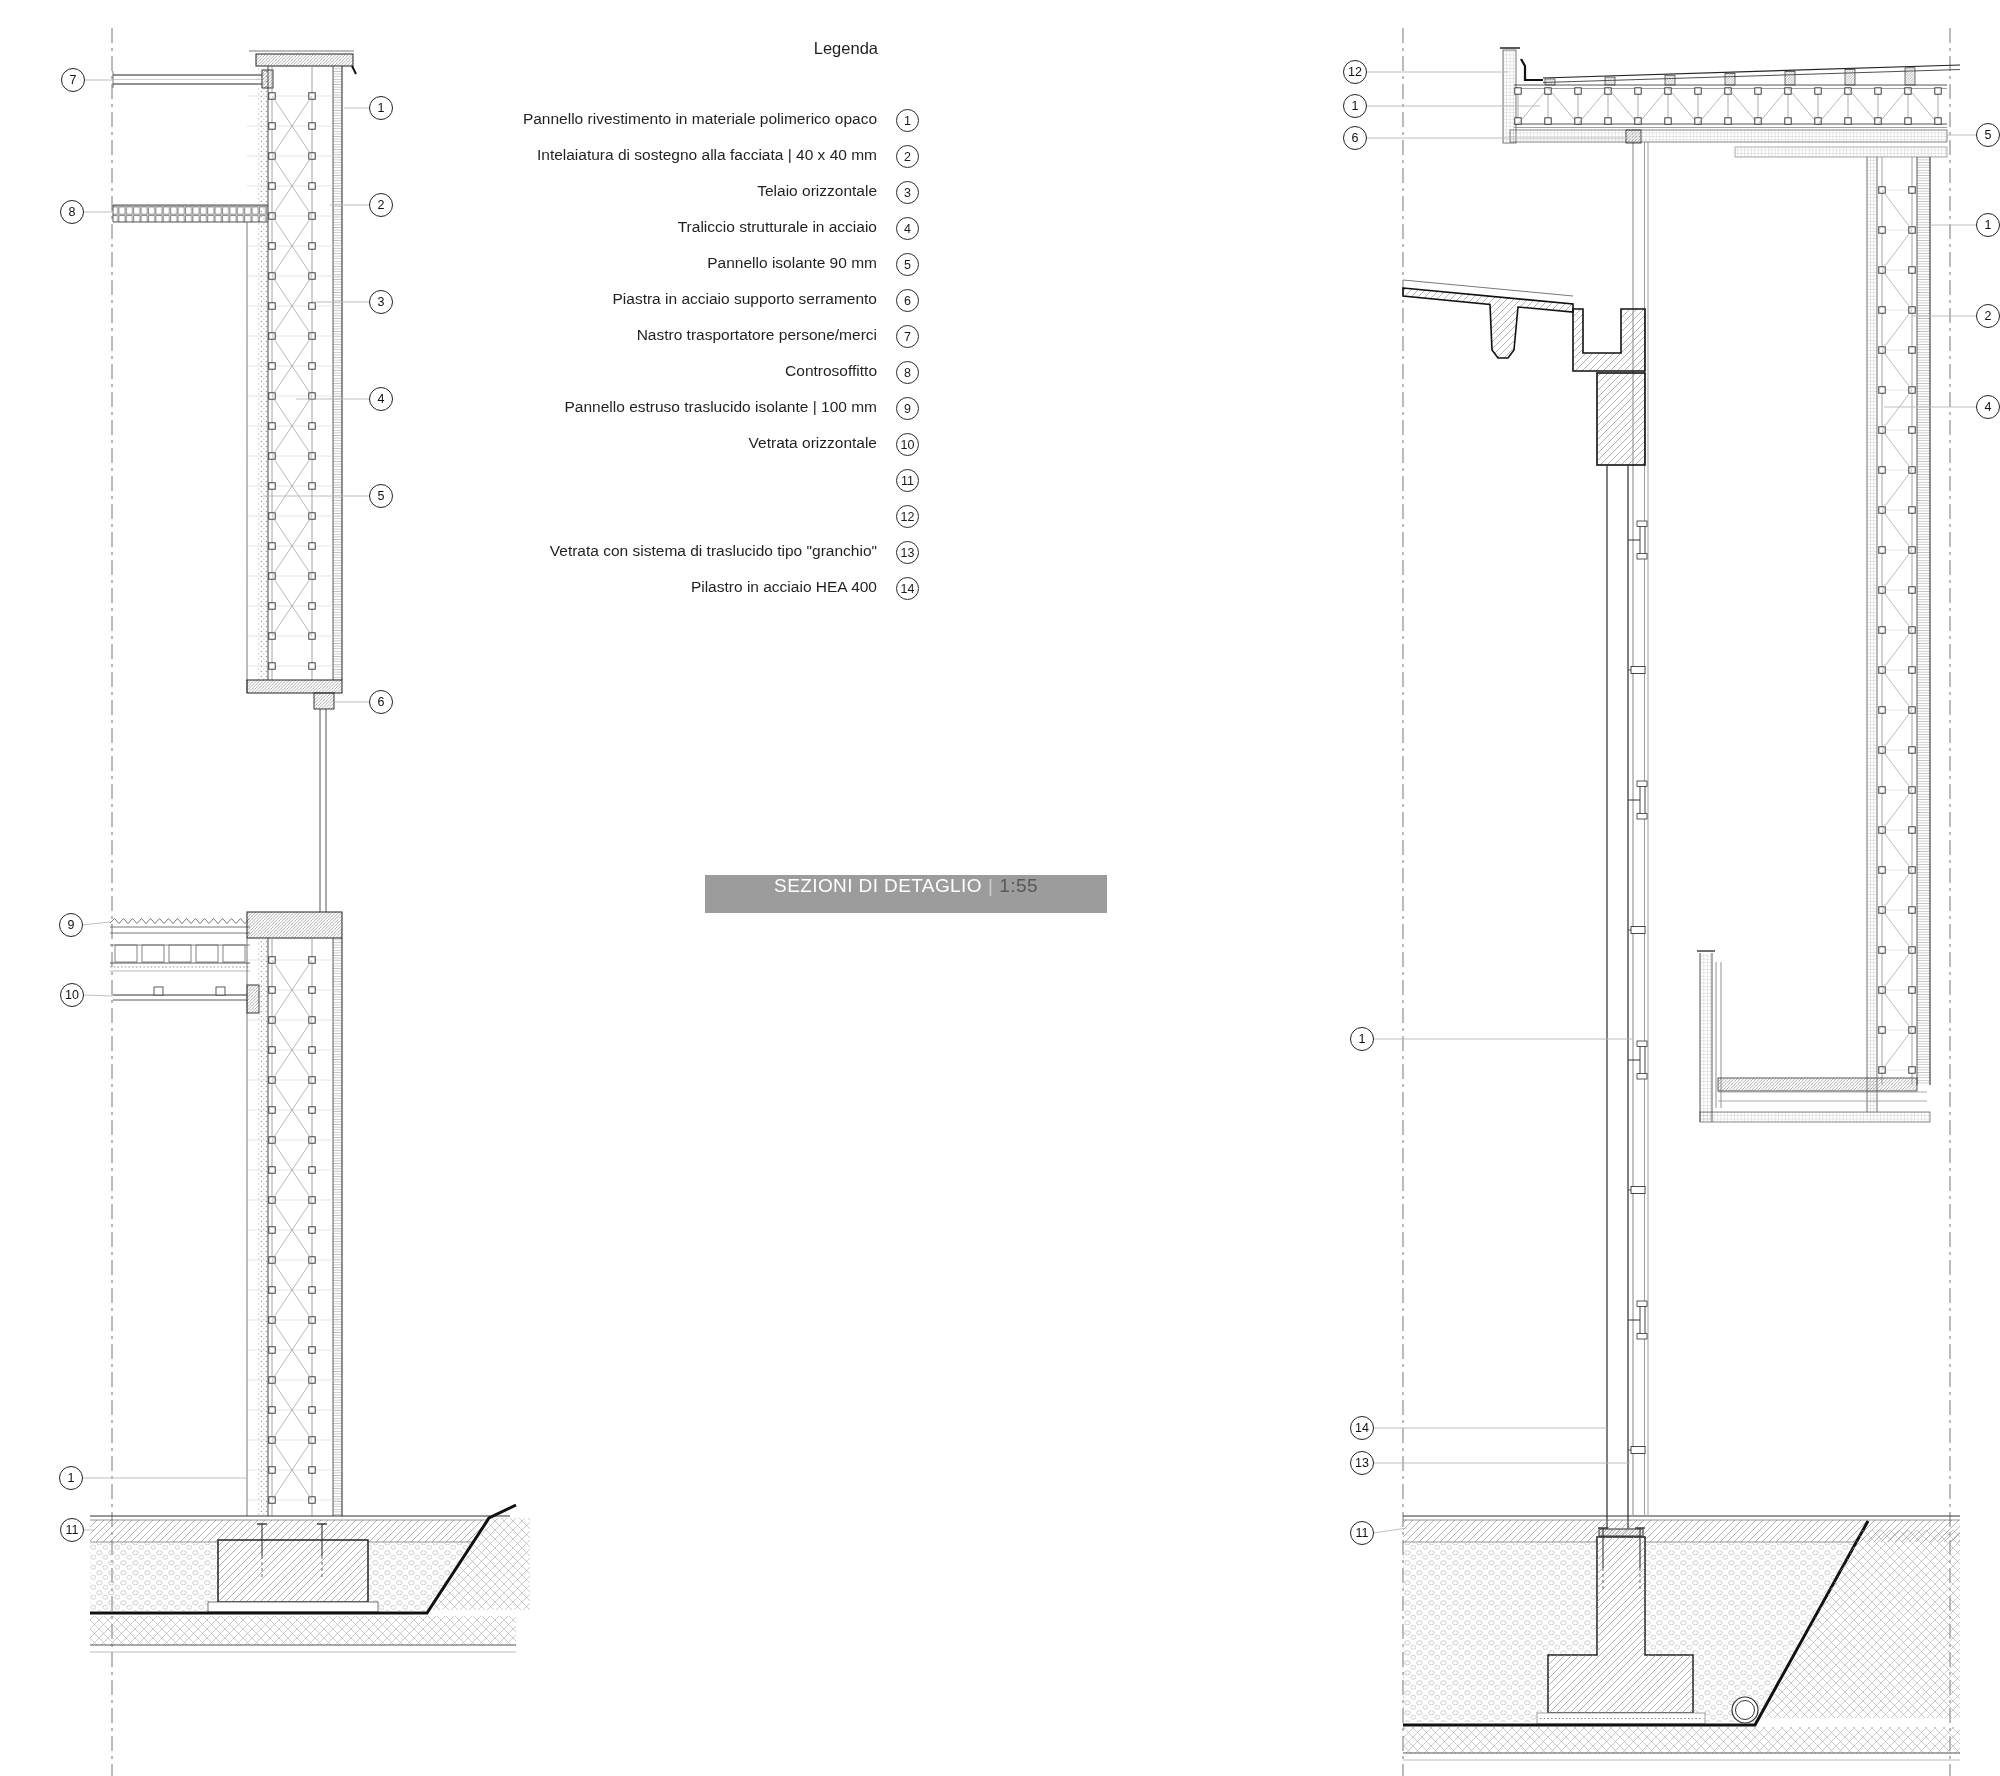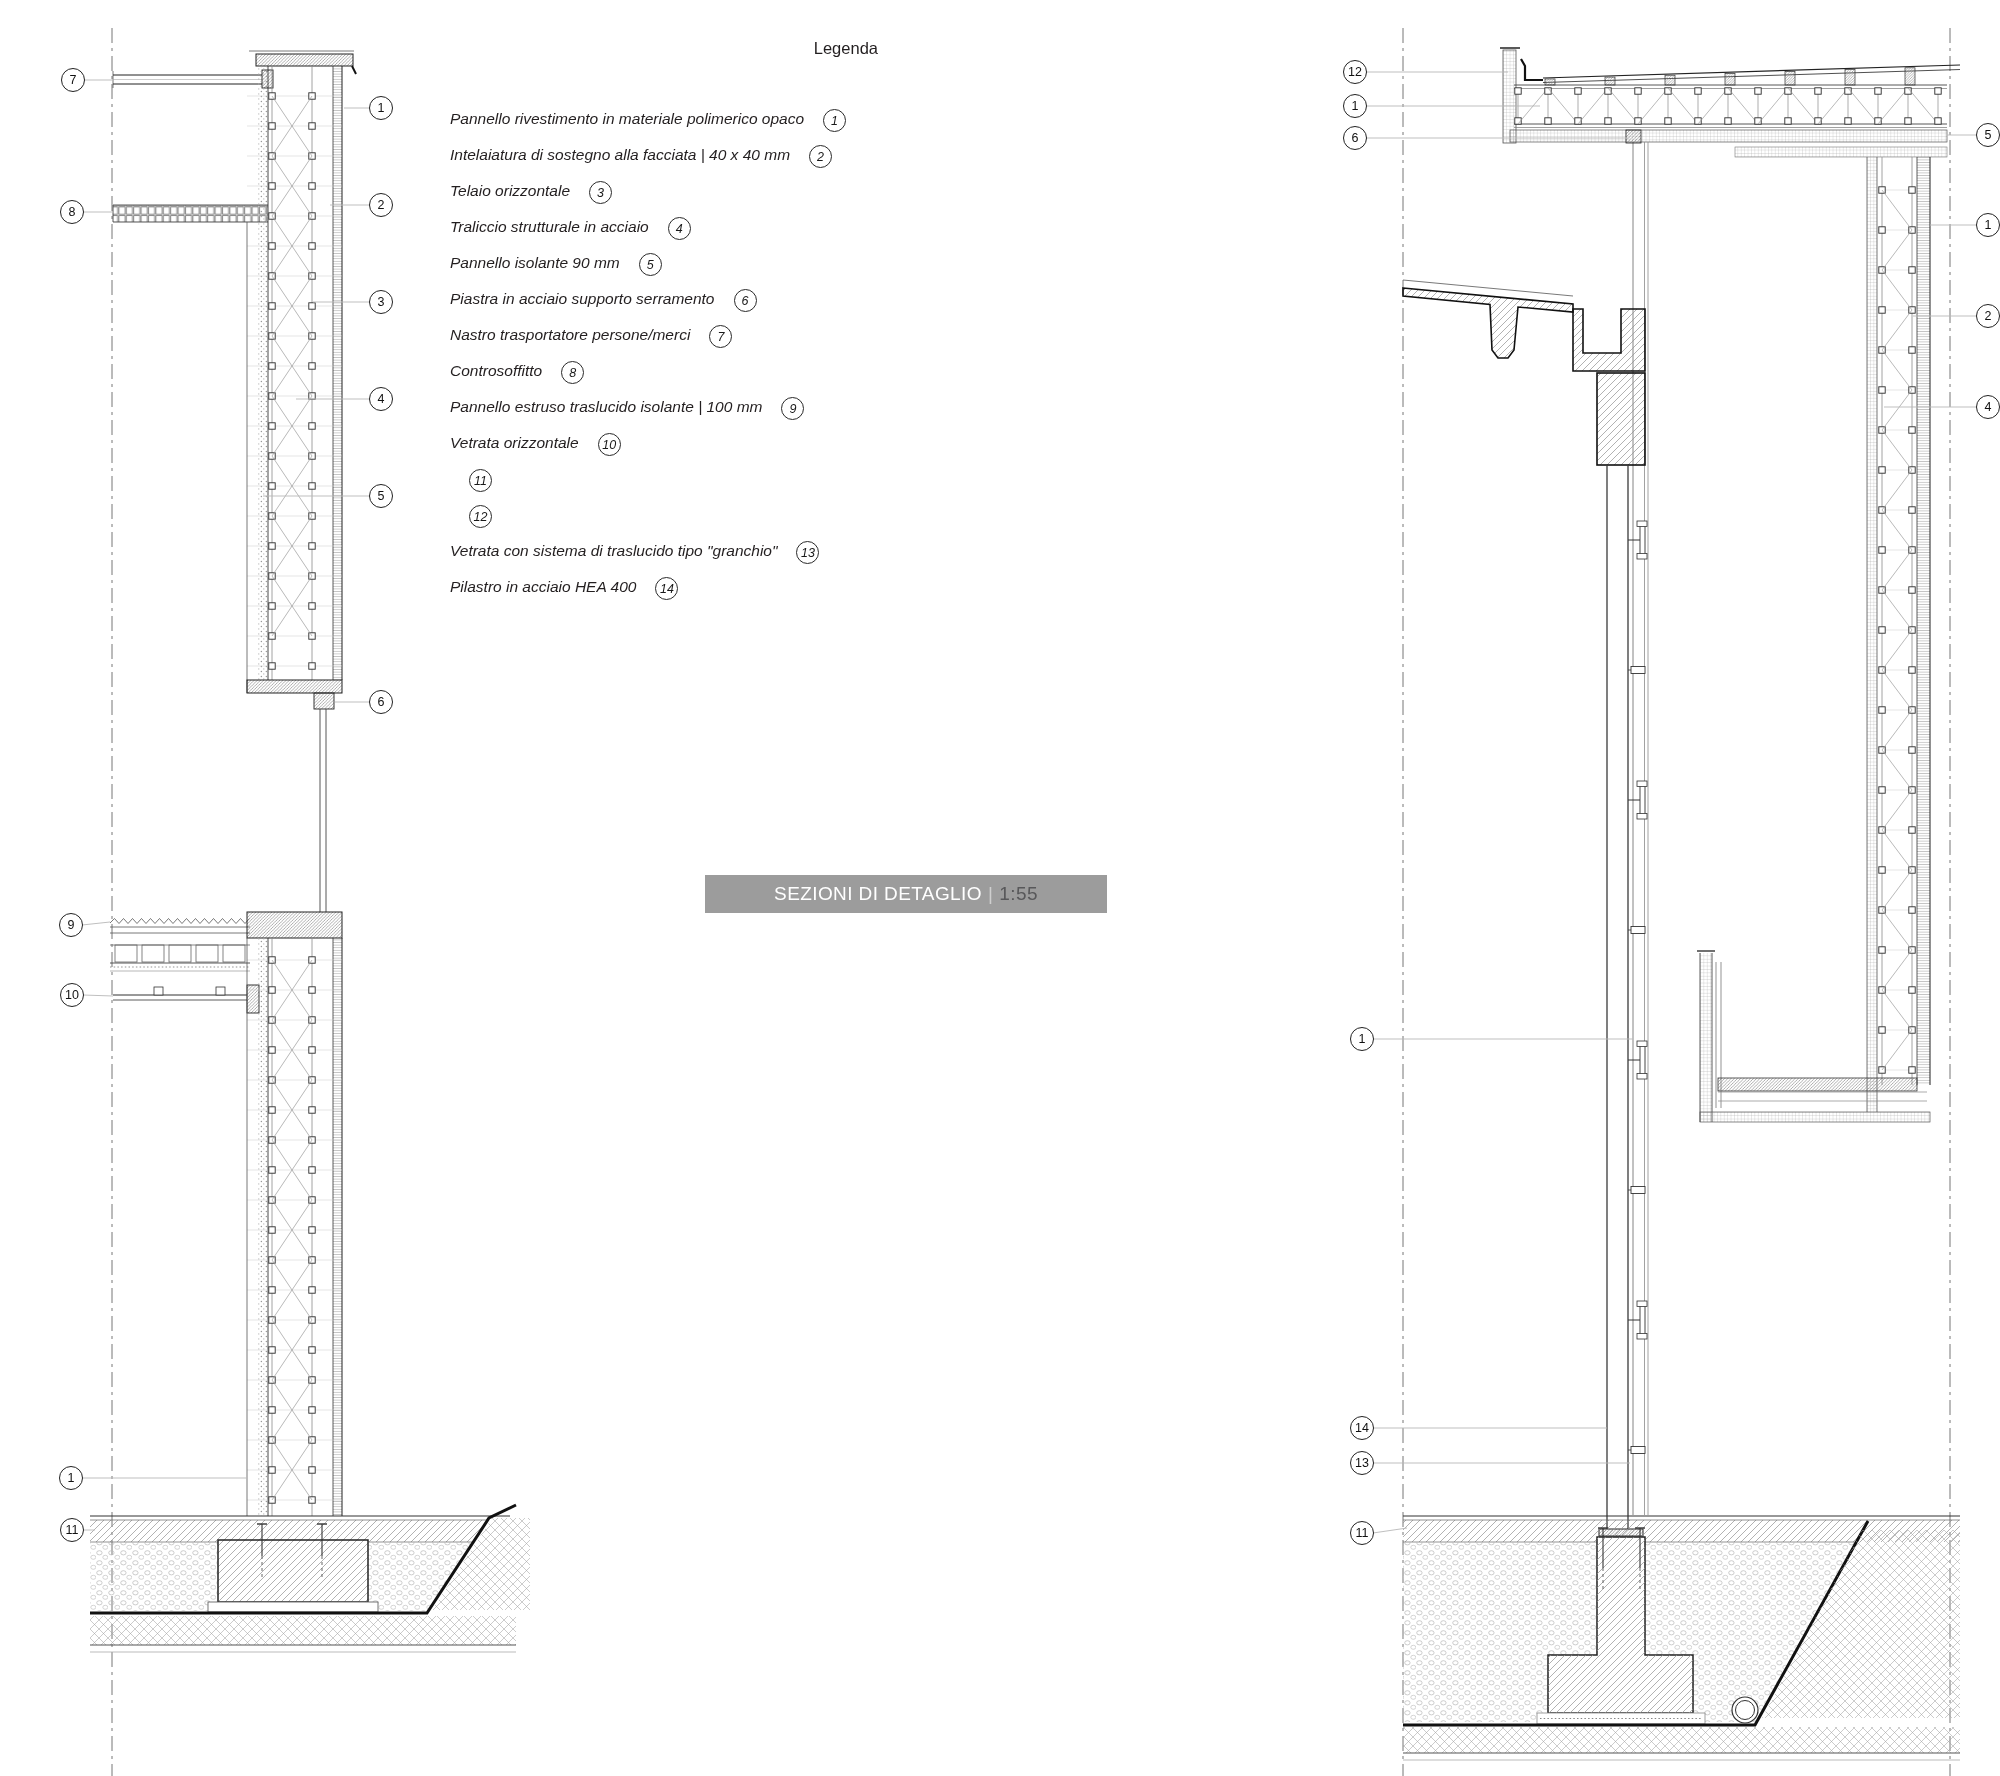--- a/index.html
+++ b/index.html
@@ -2,30 +2,30 @@
 <html><head>
 <meta charset="utf-8">
 <style>
   html,body{margin:0;padding:0;background:#ffffff;}
   body{width:2000px;height:1776px;position:relative;overflow:hidden;
        font-family:"Liberation Sans", sans-serif;color:#1c1c1c;}
   #stage{position:absolute;left:0;top:0;width:2000px;height:1296px;}
   svg.layer{position:absolute;left:0;top:0;}
   
   #legend{position:absolute;left:450px;top:109px;width:469px;}
-  .lrow{display:flex;justify-content:flex-start;align-items:flex-start;padding-bottom:13px;font-style:italic;}
+  .lrow{display:flex;justify-content:flex-end;align-items:flex-start;padding-bottom:13px;}
   .ltext{font-size:15.5px;line-height:20.5px;text-align:right;white-space:pre-line;color:#231f20;}
   .lnum{flex:0 0 auto;margin-left:19px;width:21px;height:21px;border:1.5px solid #2a2a2a;
         border-radius:50%;background:#fff;display:flex;align-items:center;justify-content:center;
         font-size:12.5px;color:#1a1a1a;}
   #legend-title{position:absolute;left:450px;top:39px;width:428px;text-align:right;
         font-size:16.5px;color:#231f20;}
   
   #titlebar{position:absolute;left:705px;top:875px;width:402px;height:38px;
-        display:flex;align-items:center;justify-content:center;font-size:19px;letter-spacing:.4px;}
+        display:flex;align-items:flex-start;justify-content:center;font-size:19px;letter-spacing:.4px;}
   #titlebar .main{color:#ffffff;}
   #titlebar .sep{color:#cfcfcf;margin:0 6px;}
   #titlebar .scale{color:#58585a;}
   
   .callout{position:absolute;width:22px;height:22px;border:1.6px solid #222;border-radius:50%;
         background:#fff;display:flex;align-items:center;justify-content:center;
         font-size:12.5px;color:#111;transform:translate(-50%,-50%);}
 </style>
 </head>
 <body>

